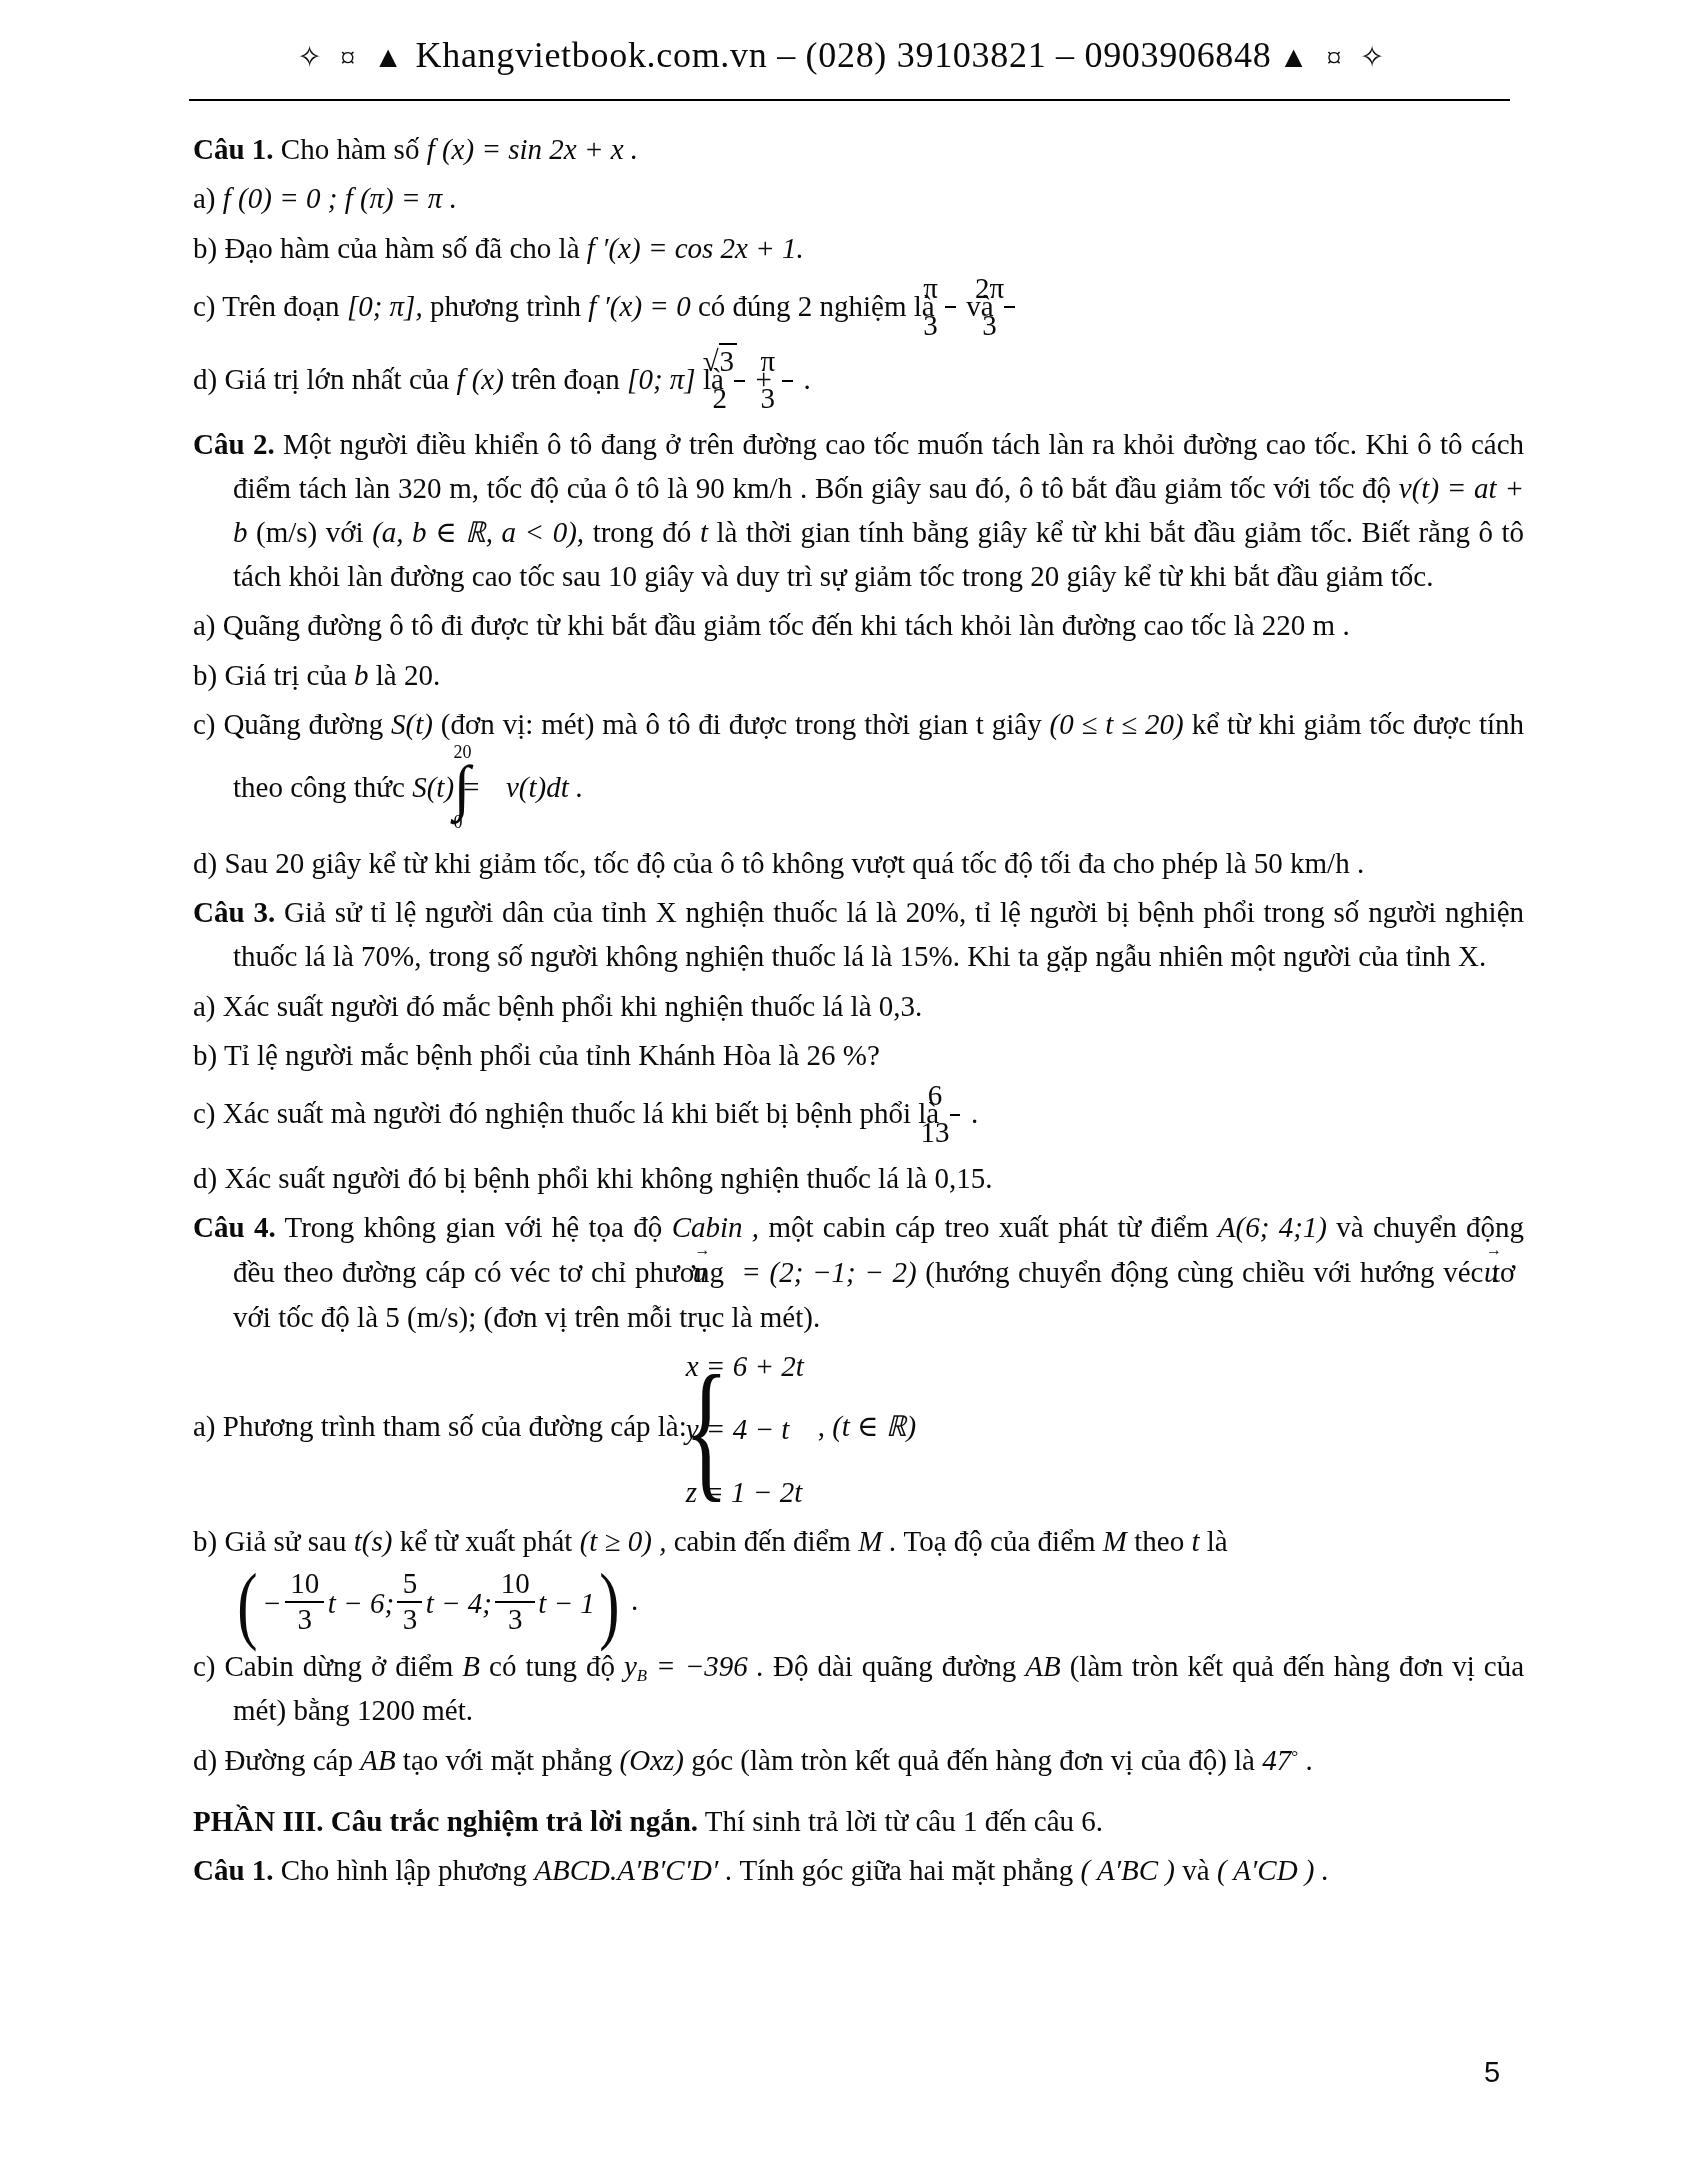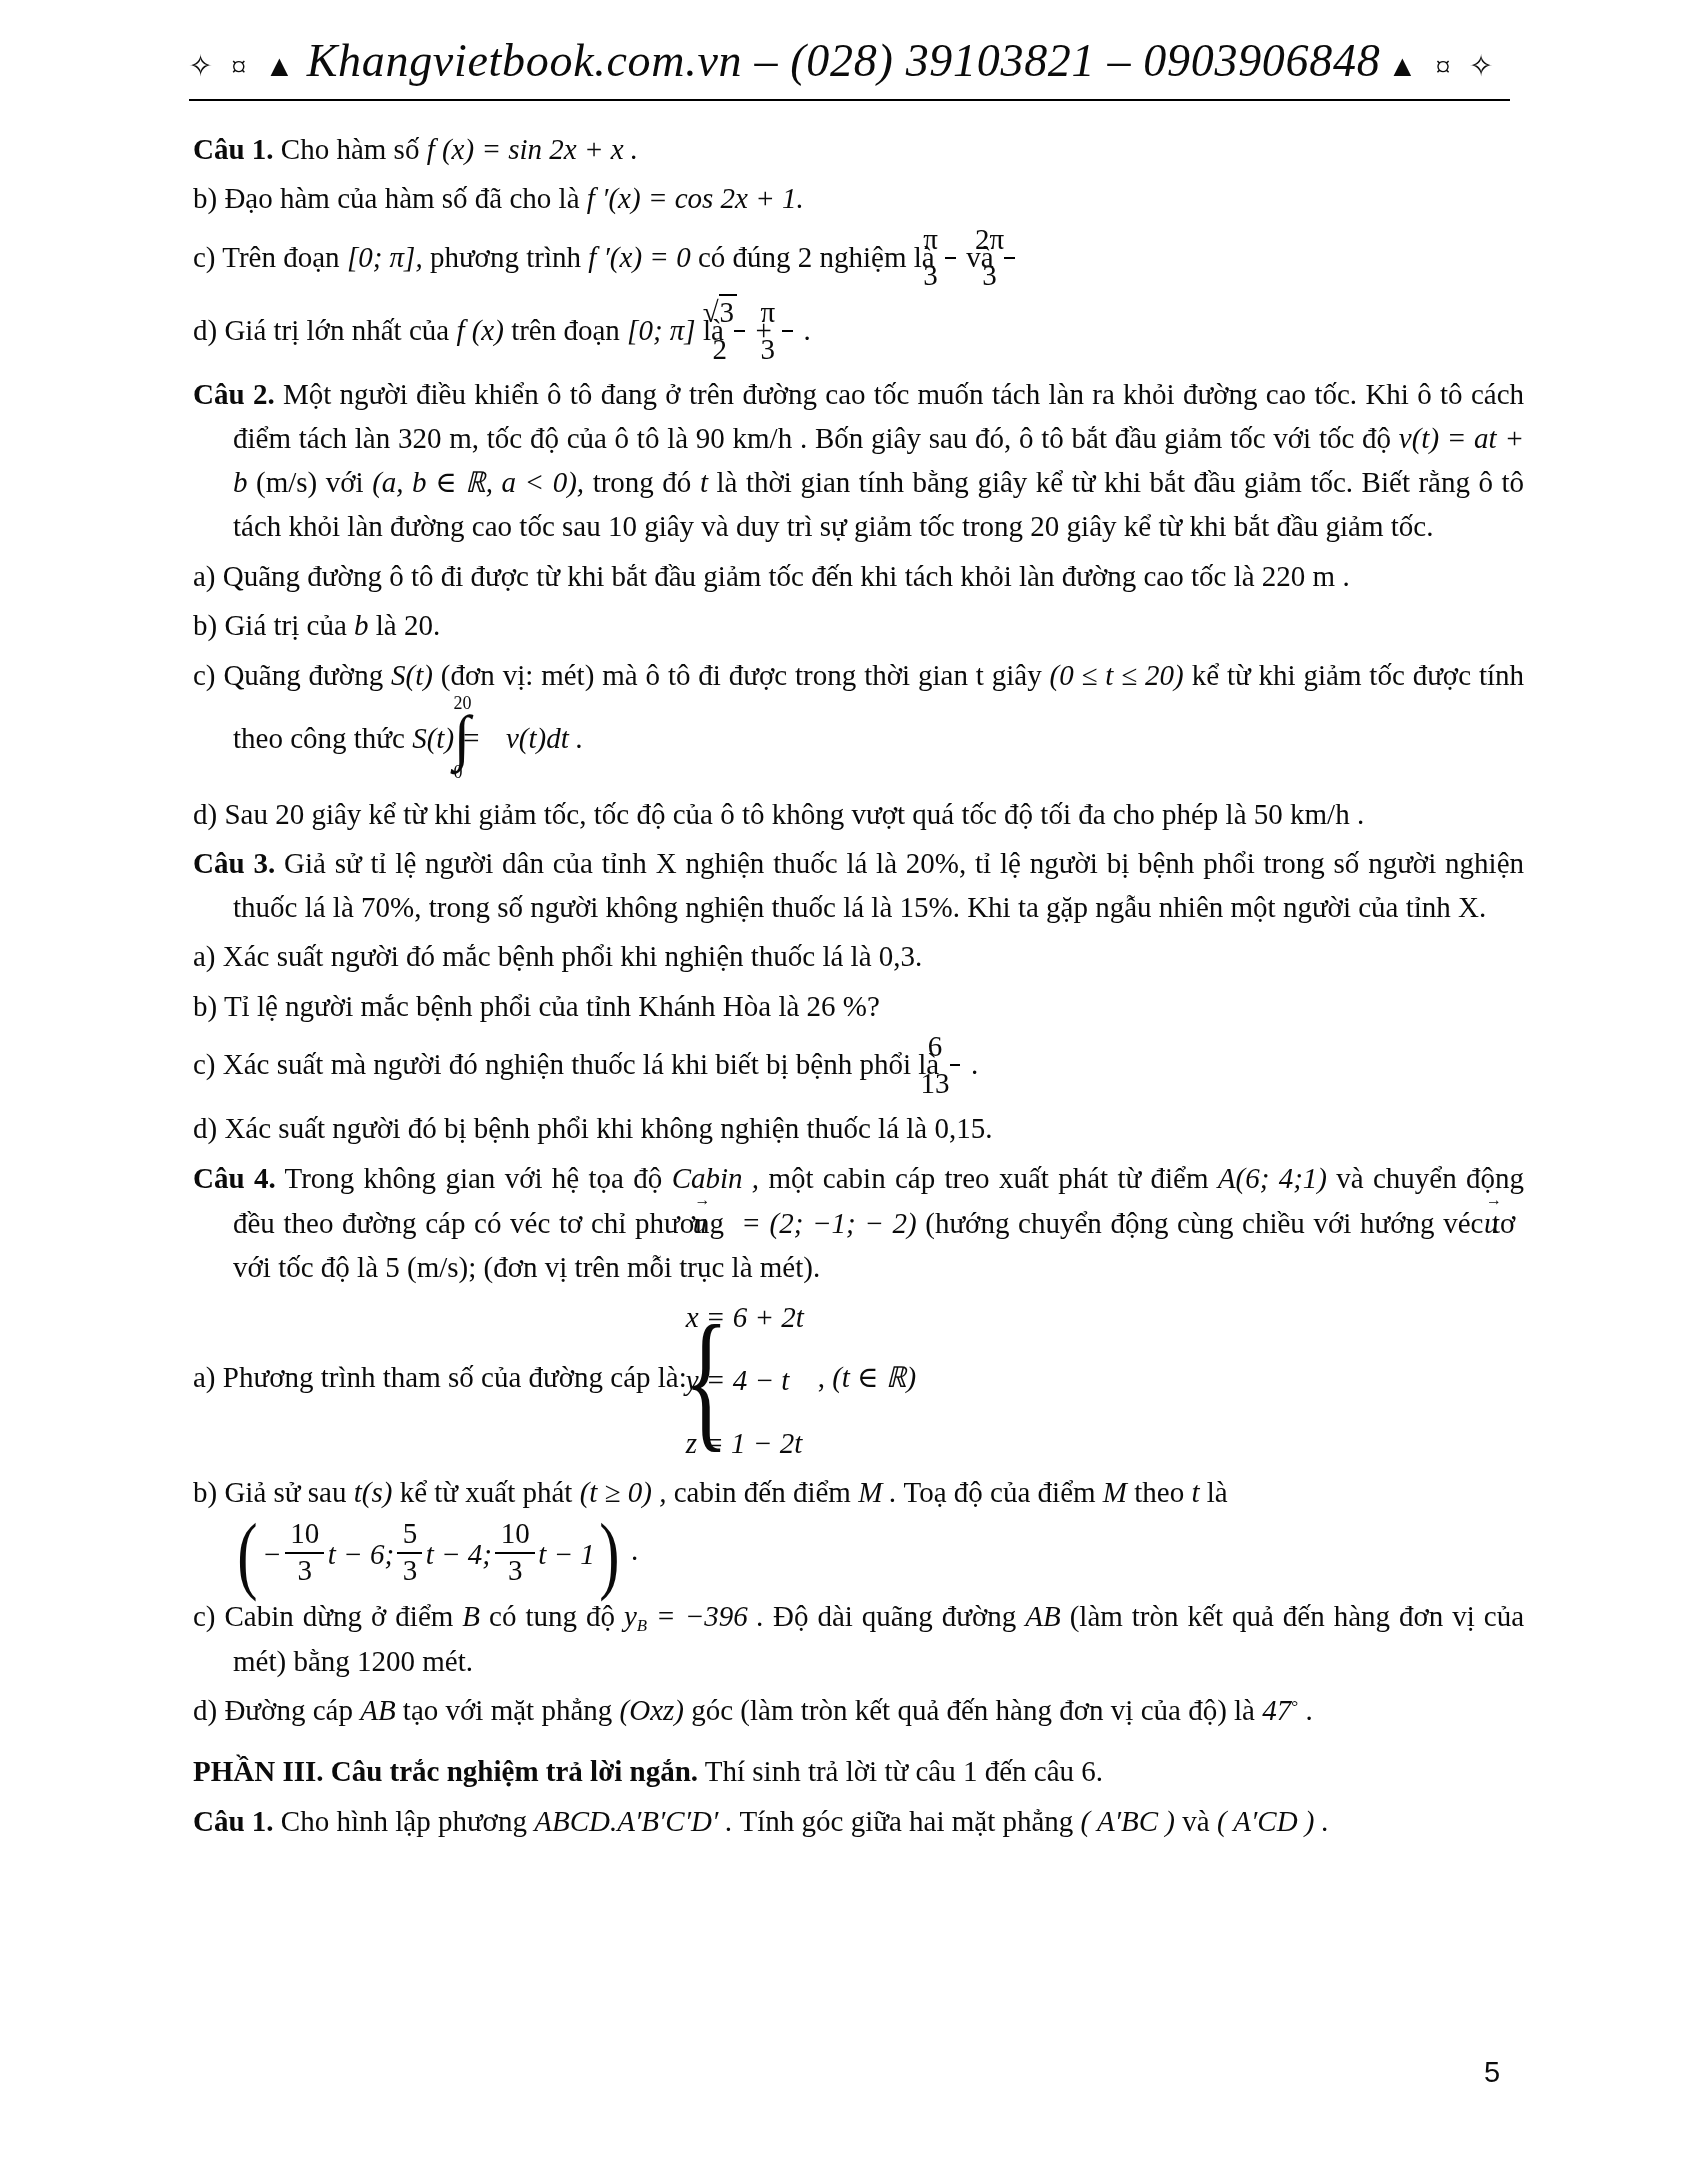--- a/index.html
+++ b/index.html
@@ -2,21 +2,21 @@
 <html style="font-size:10.6px"><head>
 <meta charset="utf-8">
 <style>
   html,body { margin:0; padding:0; background:#e8e8e8; }
   .page {
     position:relative; width:1687px; height:2183px; background:#ffffff;
     font-family:"Liberation Serif","DejaVu Serif",serif;
     font-size:29px; color:#0b0b0b; overflow:hidden;
   }
   .header { position:absolute; top:34px; left:0; width:100%; text-align:center; white-space:nowrap; }
-  .header-script { font-style:italic; font-size:46px; letter-spacing:0.7px; }
+  .header-script { font-size:36px; letter-spacing:0.7px; }
   .decor { font-style:normal; font-size:30px; letter-spacing:5.3px; }
   .rule { position:absolute; top:99px; left:189px; width:1321px; border-top:2.6px solid #000; }
   .content { position:absolute; left:193px; top:127px; width:1331px; }
   .para { margin:0 0 5.3px 0; padding-left:40px; text-indent:-40px; line-height:1.52; }
   .j { text-align:justify; }
   .b { font-weight:bold;margin-top:36px; }
   .m { font-style:italic; }
   .gap-top { margin-top:17px; }
 
   .frac { display:inline-block; vertical-align:middle; text-align:center; line-height:1.08; margin:0 3.3px; transform:translateY(-2px); font-style:normal; }
@@ -57,20 +57,24 @@
     <span class="decor">▲ ¤ ✧</span>
   </div>
   <div class="rule"></div>
 
   <div class="content">
 
     <p class="para">
       <span class="b">Câu 1.</span>
       <span>Cho hàm số</span>
       <span class="m">f (x) = sin 2x + x .</span>
+    </p>
+    <p class="para">
+      <span>a)</span>
+      <span class="m">f (0) = 0 ;  f (π) = π .</span>
     </p>
     <p class="para">
       <span>b)</span>
       <span>Đạo hàm của hàm số đã cho là</span>
       <span class="m">f ′(x) = cos 2x + 1.</span>
     </p>
     <p class="para">
       <span>c)</span>
       <span>Trên đoạn</span>
       <span class="m">[0; π],</span>

